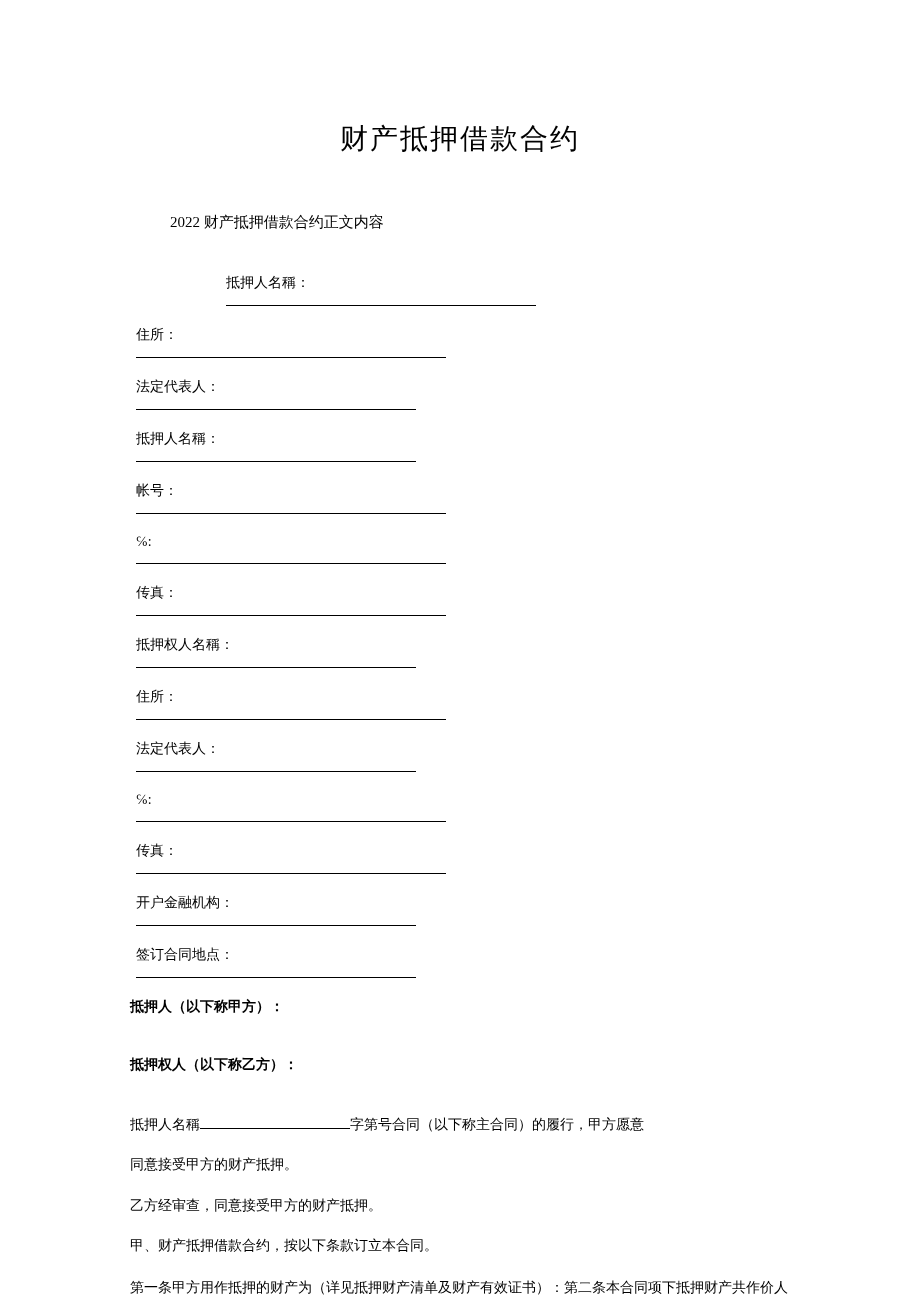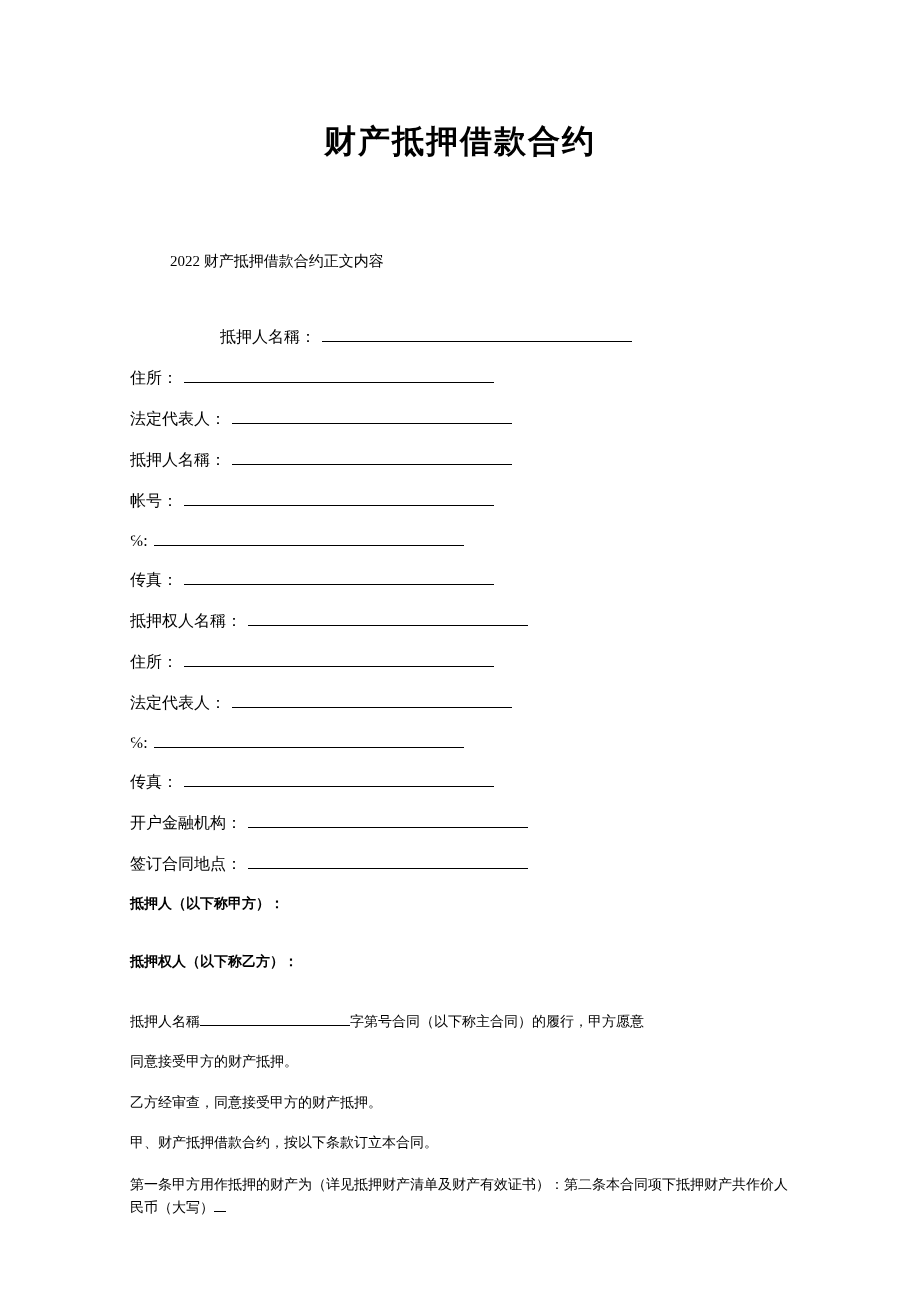--- a/index.html
+++ b/index.html
@@ -10,35 +10,36 @@
     body {
       width: 920px;
       height: 1301px;
       background: #ffffff;
       font-family: "SimSun", "宋体", serif;
       color: #000000;
       padding: 120px 130px 80px 130px;
     }
     .title {
       text-align: center;
-      font-size: 32px;
-      font-weight: bold;
-      margin-bottom: 88px;
+      font-size: 28px;
+      font-weight: normal;
+      margin-bottom: 55px;
       letter-spacing: 2px;
     }
     .subtitle {
       font-size: 15px;
       margin-left: 40px;
-      margin-bottom: 56px;
+      margin-bottom: 42px;
     }
     .field-line {
-      font-size: 16px;
+      font-size: 14px;
       margin-bottom: 20px;
       display: flex;
       align-items: baseline;
+      flex-direction: column;
     }
     .field-indent {
       margin-left: 90px;
     }
     .field-label {
       white-space: nowrap;
     }
     .field-blank {
       display: inline-block;
       border-bottom: 1px solid #000;

